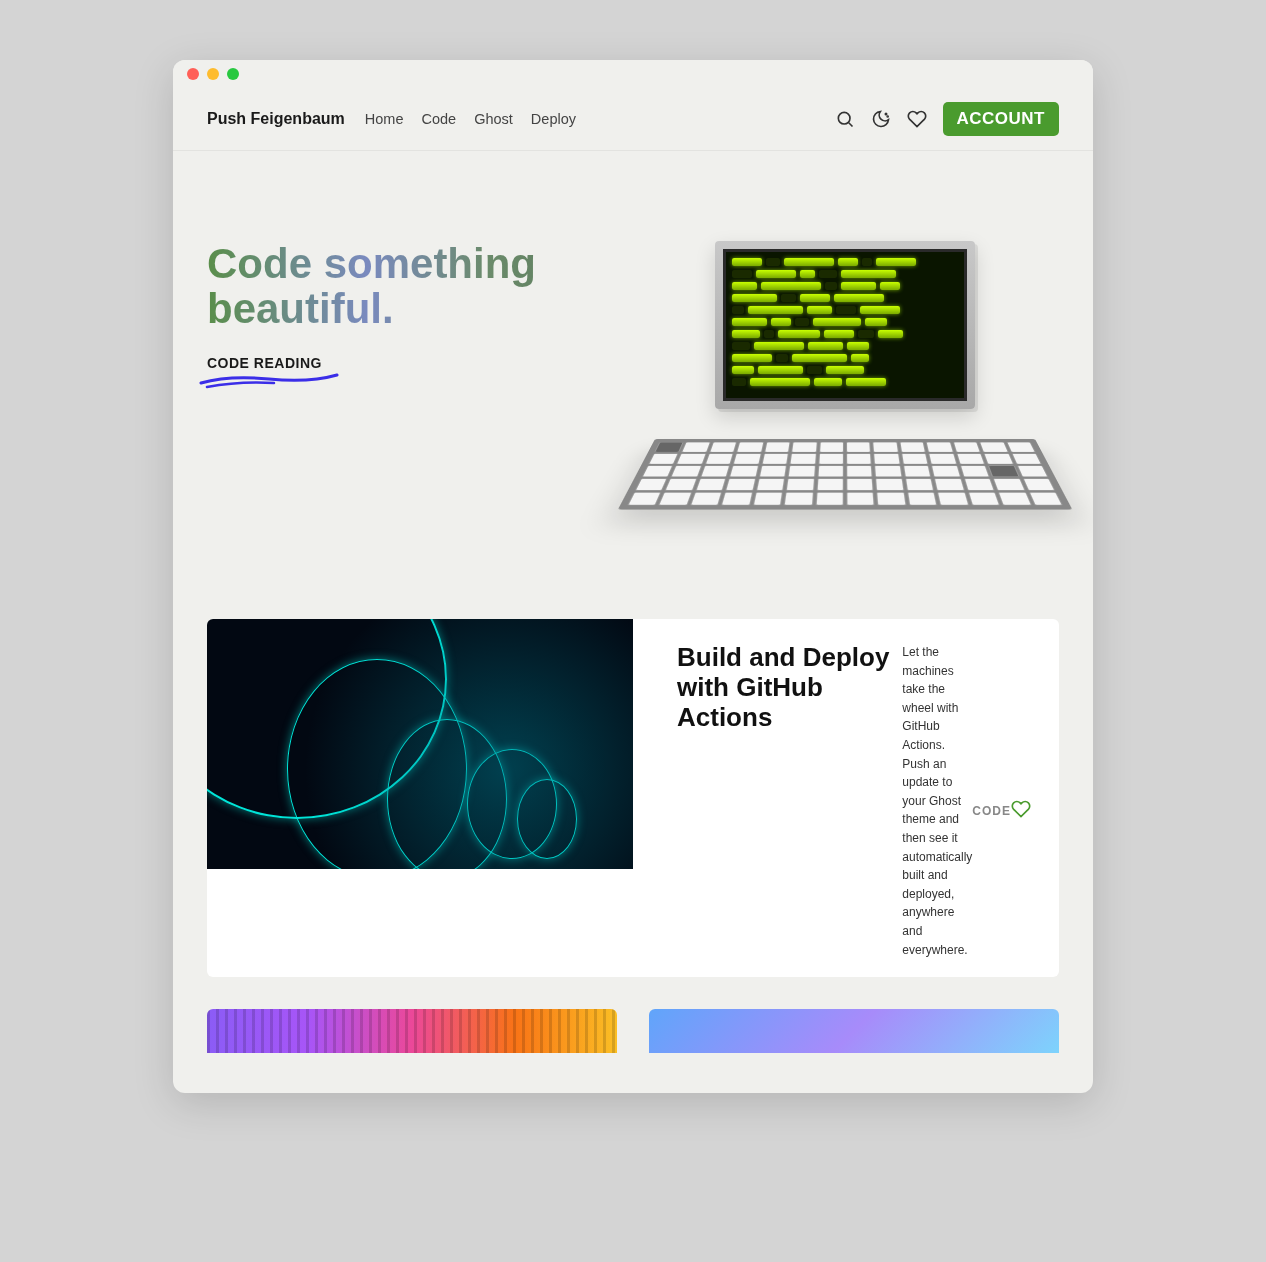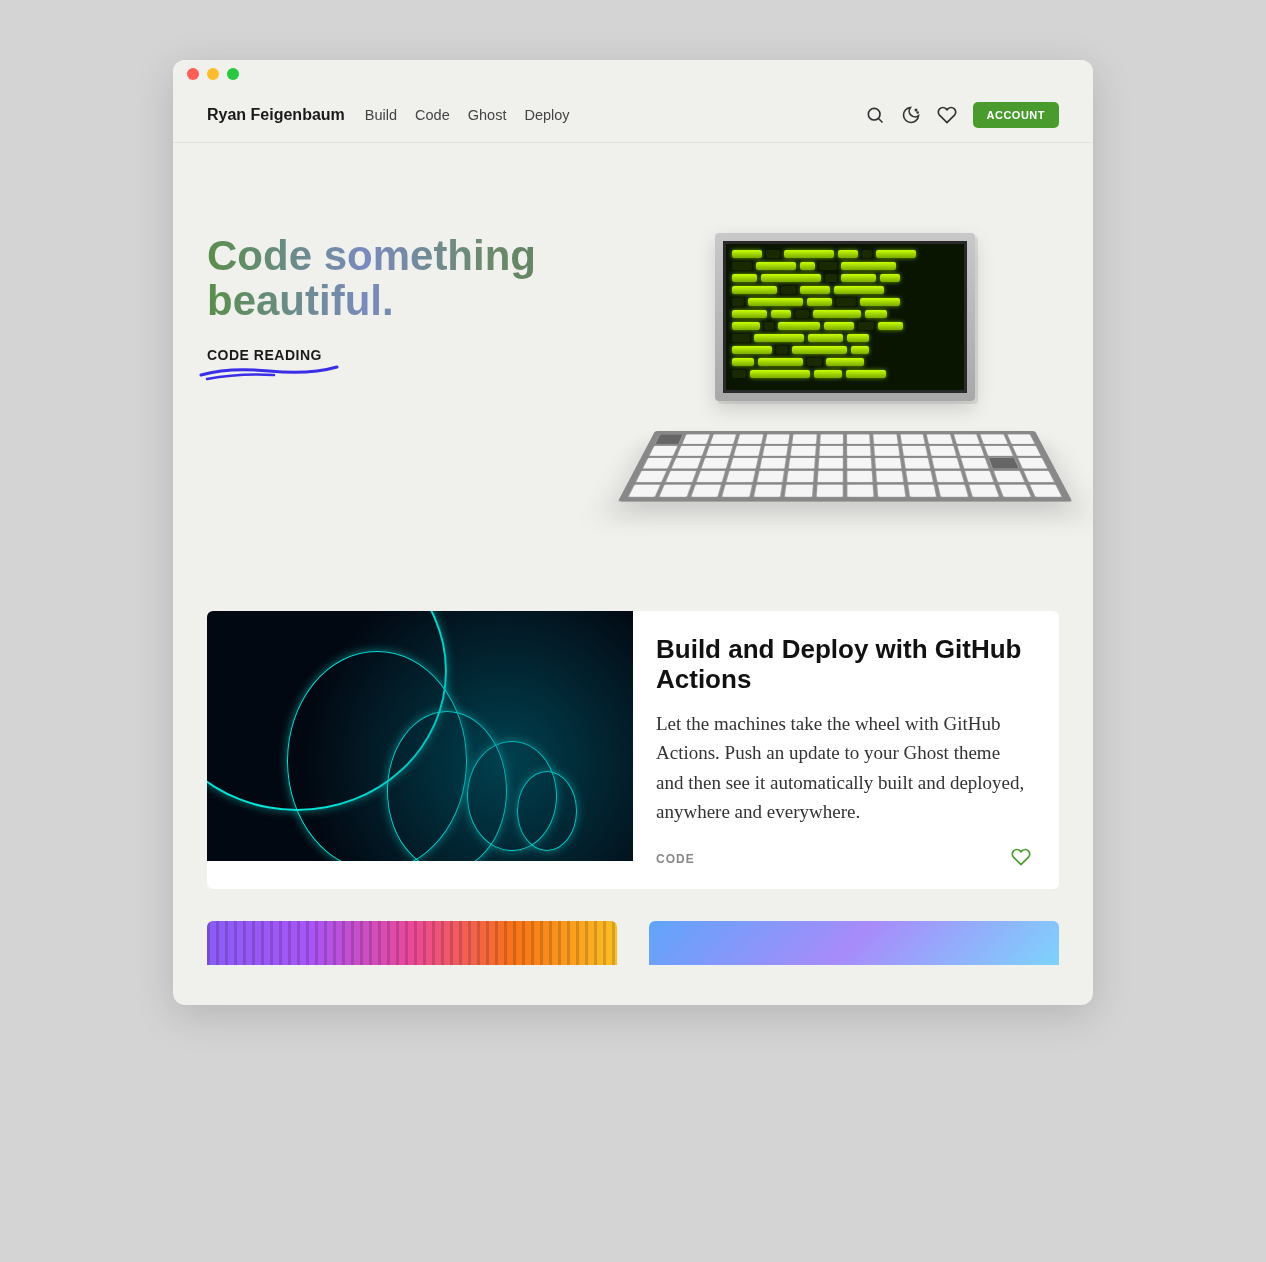--- a/index.html
+++ b/index.html
@@ -48,21 +48,21 @@
       cursor: pointer;
     }
     .spacer { flex: 1; }
     .header-icons { display: flex; align-items: center; gap: 16px; }
     .icon-btn { width: 20px; height: 20px; cursor: pointer; display: flex; align-items: center; justify-content: center; }
     .icon-btn svg { width: 20px; height: 20px; stroke: #333; stroke-width: 2; fill: none; }
     .account-btn {
       background: #4a9b2e;
       color: #fff;
       font-weight: 700;
-      font-size: 11px;
+      font-size: 17px;
       padding: 7px 14px;
       border-radius: 5px;
       letter-spacing: 0.5px;
       cursor: pointer;
     }
     .hero {
       display: flex;
       padding: 90px 34px 60px 34px;
       gap: 23px;
       align-items: flex-start;
@@ -178,37 +178,36 @@
       overflow: hidden;
     }
     .vein {
       position: absolute;
       border: 2px solid #00e5d8;
       border-radius: 50%;
       box-shadow: 0 0 10px rgba(0,229,216,0.5);
     }
     .card-body {
       flex: 1;
-      padding: 24px 28px 18px 23px;
-      display: flex;
-      flex-direction: column;
+      padding: 24px 28px 18px 44px;
+      display: flex;
+      flex-direction: row;
     }
     .card-title {
       font-size: 26px;
       font-weight: 800;
       color: #111;
       line-height: 1.15;
       margin-bottom: 14px;
     }
     .card-text {
-      font-size: 19px;
+      font-size: 12px;
       color: #333;
       line-height: 1.55;
       flex: 1;
-      font-family: Liberation Serif, serif;
     }
     .card-footer {
       display: flex;
       justify-content: space-between;
       align-items: center;
       margin-top: 20px;
     }
     .card-tag {
       font-size: 12px;
       font-weight: 600;
@@ -241,23 +240,23 @@
 <body>
 
 <div class="window">
   <div class="title-bar">
     <div class="traffic-light tl-red"></div>
     <div class="traffic-light tl-yellow"></div>
     <div class="traffic-light tl-green"></div>
   </div>
 
   <div class="header">
-    <div class="brand">Ryan Feigenbaum</div>
+    <div class="brand">Push Feigenbaum</div>
     <div class="nav">
-      <span class="nav-item">Build</span>
+      <span class="nav-item">Home</span>
       <span class="nav-item">Code</span>
       <span class="nav-item">Ghost</span>
       <span class="nav-item">Deploy</span>
     </div>
     <div class="spacer"></div>
     <div class="header-icons">
       <div class="icon-btn">
         <svg viewBox="0 0 24 24">
             <circle cx="11" cy="11" r="7"></circle>
             <line x1="21" y1="21" x2="16.5" y2="16.5"></line>

